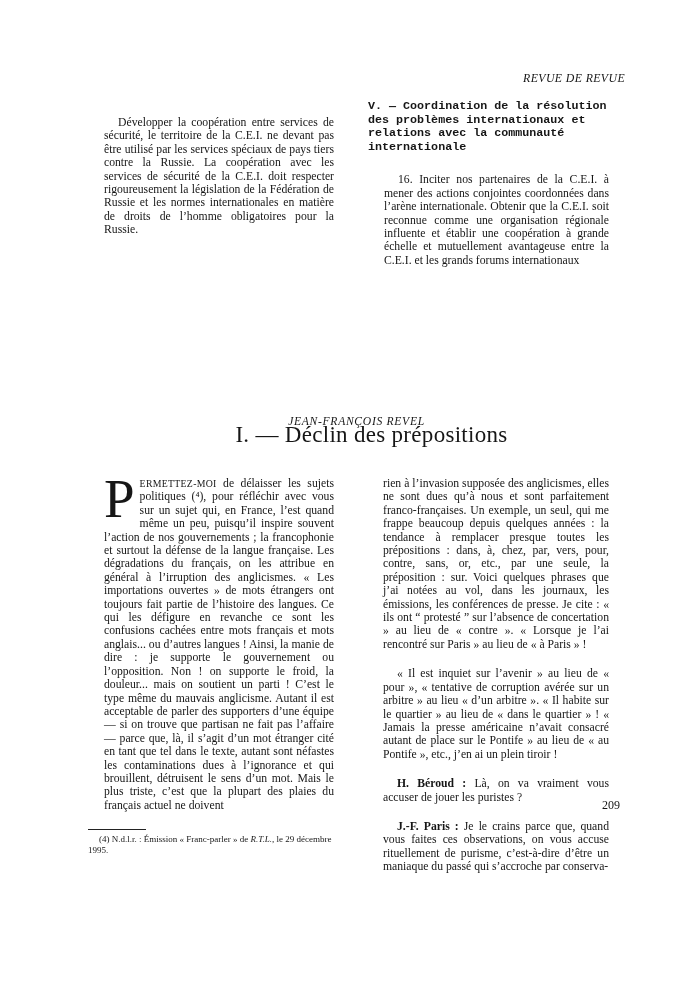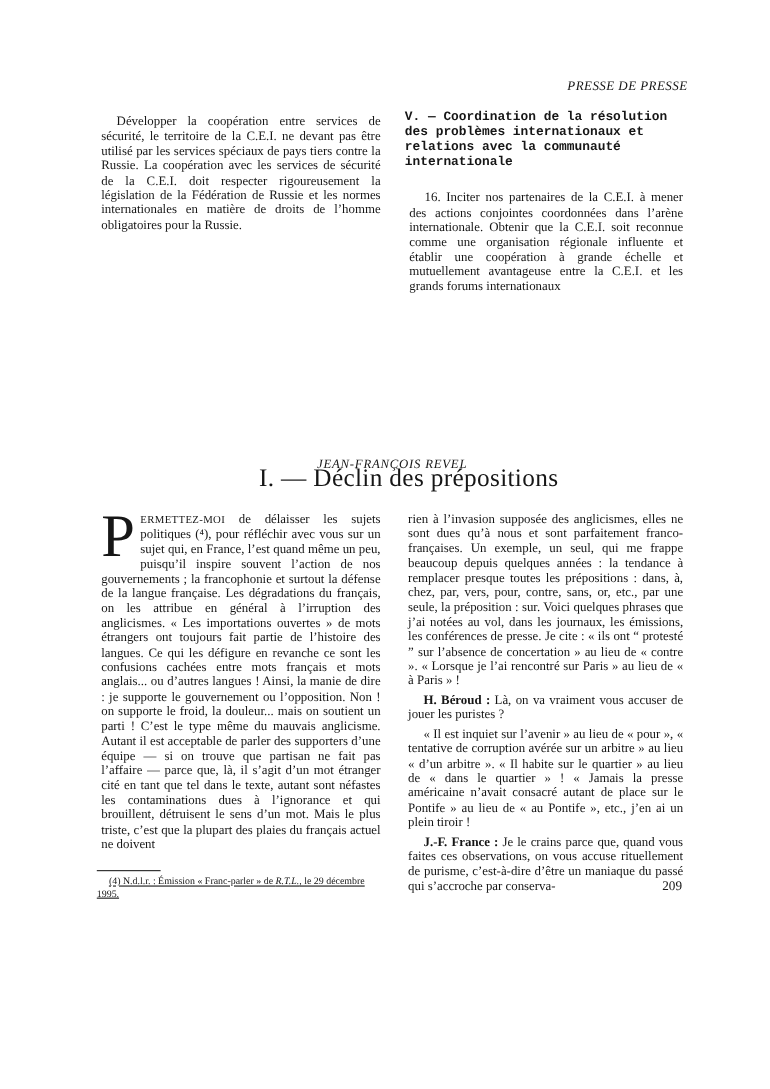--- a/index.html
+++ b/index.html
@@ -20,21 +20,21 @@
     font-style: italic;
     font-size: 11.8px;
     letter-spacing: 0.4px;
   }
 
   .press-review { top: 100px; display: flex; gap: 18px; }
   .pr-left  { width: 262px; }
   .pr-right { width: 257px; }
 
   p.body {
-    margin: 4px;
+    margin: 16px;
     font-size: 11.7px;
     line-height: 13.4px;
     text-align: justify;
     hyphens: auto;
     -webkit-hyphens: auto;
   }
   .ind { text-indent: 14px; }
 
   .subhead {
     font-size: 11.7px;
@@ -70,21 +70,21 @@
   .dropcap {
     float: left;
     font-size: 55px;
     line-height: 40px;
     margin: 2px 5px 0 0;
   }
   .lead-caps { font-size: 9.8px; letter-spacing: 0.3px; }
 
   .mb0 { margin-bottom: 0; }
 
-  .footnote { margin-top: 17px; text-decoration: underline; }
+  .footnote { margin-top: 17px; }
   .fn-rule {
     width: 58px;
     border-top: 1.2px solid #222222;
     margin: 0 0 4px 0;
   }
   .fn-text {
     font-size: 9px;
     line-height: 10.6px;
     margin: 0;
     text-indent: 11px;
@@ -97,21 +97,21 @@
     font-size: 12px;
     padding-right: 5px;
     box-sizing: border-box;
   }
 </style>
 </head>
 <body>
 
 <div class="page">
 
-  <div class="block running-head">PRESSE DE PRESSE</div>
+  <div class="block running-head">REVUE DE REVUE</div>
 
   <section class="block press-review">
     <div class="pr-left">
       <p class="body ind">Développer la coopération entre services de sécurité, le territoire de la C.E.I. ne devant pas être utilisé par les services spéciaux de pays tiers contre la Russie. La coopération avec les services de sécurité de la C.E.I. doit respecter rigoureusement la législation de la Fédération de Russie et les normes internationales en matière de droits de l’homme obligatoires pour la Russie.</p>
     </div>
     <div class="pr-right">
       <h3 class="subhead vhead">V. — Coordination de la résolution des problèmes internationaux et relations avec la communauté internationale</h3>
       <p class="body ind mb0">16. Inciter nos partenaires de la C.E.I. à mener des actions conjointes coordonnées dans l’arène internationale. Obtenir que la C.E.I. soit reconnue comme une organisation régionale influente et établir une coopération à grande échelle et mutuellement avantageuse entre la C.E.I. et les grands forums internationaux</p>
     </div>
   </section>
@@ -123,21 +123,21 @@
   <section class="block article">
     <div class="ar-left">
       <p class="body"><span class="dropcap">P</span><span class="lead-caps">ERMETTEZ-MOI</span><span> de délaisser les sujets politiques (⁴), pour réfléchir avec vous sur un sujet qui, en France, l’est quand même un peu, puisqu’il inspire souvent l’action de nos gouvernements ; la francophonie et surtout la défense de la langue française. Les dégradations du français, on les attribue en général à l’irruption des anglicismes. « Les importations ouvertes » de mots étrangers ont toujours fait partie de l’histoire des langues. Ce qui les défigure en revanche ce sont les confusions cachées entre mots français et mots anglais... ou d’autres langues ! Ainsi, la manie de dire : je supporte le gouvernement ou l’opposition. Non ! on supporte le froid, la douleur... mais on soutient un parti ! C’est le type même du mauvais anglicisme. Autant il est acceptable de parler des supporters d’une équipe — si on trouve que partisan ne fait pas l’affaire — parce que, là, il s’agit d’un mot étranger cité en tant que tel dans le texte, autant sont néfastes les contaminations dues à l’ignorance et qui brouillent, détruisent le sens d’un mot. Mais le plus triste, c’est que la plupart des plaies du français actuel ne doivent</span></p>
       <div class="footnote">
         <div class="fn-rule"></div>
         <p class="fn-text"><span>(4) N.d.l.r. : Émission « Franc-parler » de </span><i>R.T.L.</i><span>, le 29 décembre 1995.</span></p>
       </div>
     </div>
     <div class="ar-right">
       <p class="body mb0">rien à l’invasion supposée des anglicismes, elles ne sont dues qu’à nous et sont parfaitement franco-françaises. Un exemple, un seul, qui me frappe beaucoup depuis quelques années : la tendance à remplacer presque toutes les prépositions : dans, à, chez, par, vers, pour, contre, sans, or, etc., par une seule, la préposition : sur. Voici quelques phrases que j’ai notées au vol, dans les journaux, les émissions, les conférences de presse. Je cite : « ils ont “ protesté ” sur l’absence de concertation » au lieu de « contre ». « Lorsque je l’ai rencontré sur Paris » au lieu de « à Paris » !</p>
+      <p class="body ind mb0">« Il est inquiet sur l’avenir » au lieu de « pour », « tentative de corruption avérée sur un arbitre » au lieu « d’un arbitre ». « Il habite sur le quartier » au lieu de « dans le quartier » ! « Jamais la presse américaine n’avait consacré autant de place sur le Pontife » au lieu de « au Pontife », etc., j’en ai un plein tiroir !</p>
       <p class="body ind mb0"><b>H. Béroud :</b><span> Là, on va vraiment vous accuser de jouer les puristes ?</span></p>
-      <p class="body ind mb0">« Il est inquiet sur l’avenir » au lieu de « pour », « tentative de corruption avérée sur un arbitre » au lieu « d’un arbitre ». « Il habite sur le quartier » au lieu de « dans le quartier » ! « Jamais la presse américaine n’avait consacré autant de place sur le Pontife » au lieu de « au Pontife », etc., j’en ai un plein tiroir !</p>
-      <p class="body ind mb0"><b>J.-F. France :</b><span> Je le crains parce que, quand vous faites ces observations, on vous accuse rituellement de purisme, c’est-à-dire d’être un maniaque du passé qui s’accroche par conserva-</span></p>
+      <p class="body ind mb0"><b>J.-F. Paris :</b><span> Je le crains parce que, quand vous faites ces observations, on vous accuse rituellement de purisme, c’est-à-dire d’être un maniaque du passé qui s’accroche par conserva-</span></p>
     </div>
   </section>
 
   <div class="block folio">209</div>
 
 </div>
 
 </body></html>

